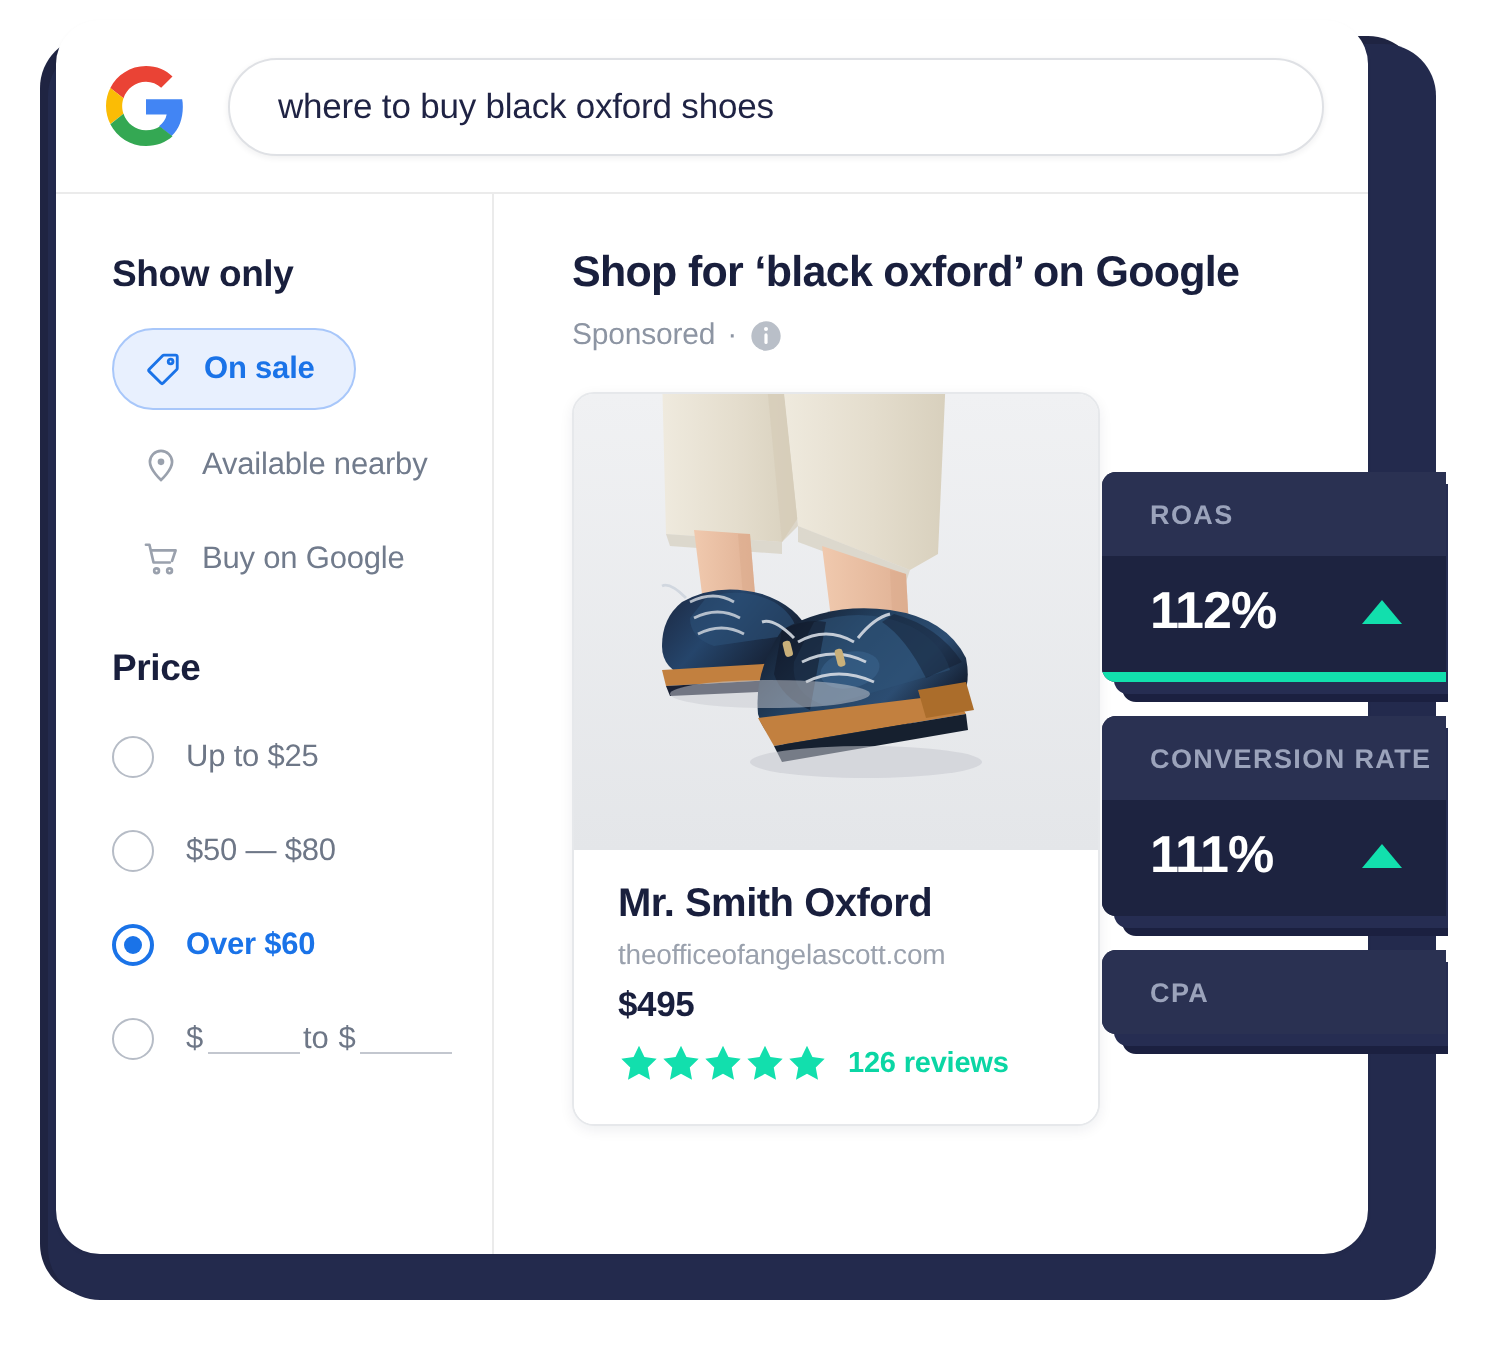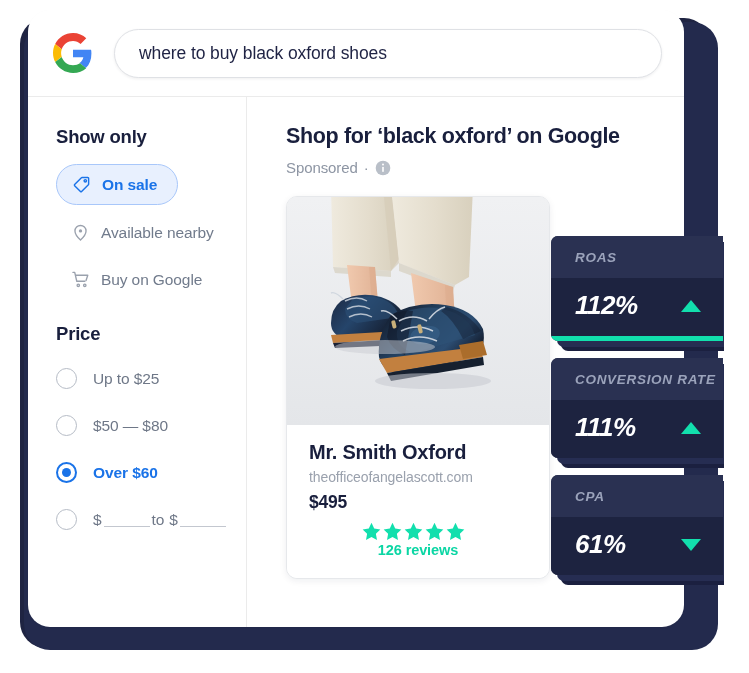--- a/index.html
+++ b/index.html
@@ -239,21 +239,21 @@
     letter-spacing: -0.1px;
     margin-bottom: 7px;
   }
   .product-price {
     font-size: 17.5px;
     font-weight: bold;
     color: #191f3d;
     letter-spacing: -0.2px;
     margin-bottom: 8px;
   }
-  .rating-row { display:flex; align-items:center;flex-direction:column; }
+  .rating-row { display:flex; align-items:center; }
   .stars { display:flex; margin-right: 10px; }
   .stars svg { display:block; }
   .reviews {
     color: #0bd6a4;
     font-size: 14.5px;
     font-weight: bold;
     letter-spacing: -0.1px;
   }
 
   
@@ -265,21 +265,20 @@
     z-index: 40;
   }
   .metric-card {
     width: 172px;
     border-radius: 7px 0 0 7px;
     overflow: hidden;
     background: #1d2340;
     box-shadow: 6px 6px 0 0 #262d52, 10px 10px 0 0 #1b2040;
     margin-bottom: 17px;
     position: relative;
-    font-style: italic;
   }
   .metric-head {
     background: #2a3152;
     color: #9ba3bb;
     font-size: 13.5px;
     font-weight: bold;
     letter-spacing: 0.7px;
     padding: 14px 0 13px 24px;
     white-space: nowrap;
   }
@@ -551,22 +550,18 @@
       </div>
       <div class="metric-card">
         <div class="metric-head">CONVERSION RATE</div>
         <div class="metric-body">
           <span class="metric-value">111%</span>
           <span class="tri-up"></span>
         </div>
       </div>
       <div class="metric-card">
         <div class="metric-head">CPA</div>
-        <div class="metric-body">
-          <span class="metric-value">61%</span>
-          <span class="tri-down"></span>
-        </div>
       </div>
     </div>
 
   <div class="right-mask"></div>
 
 </div>
 
 </body></html>

